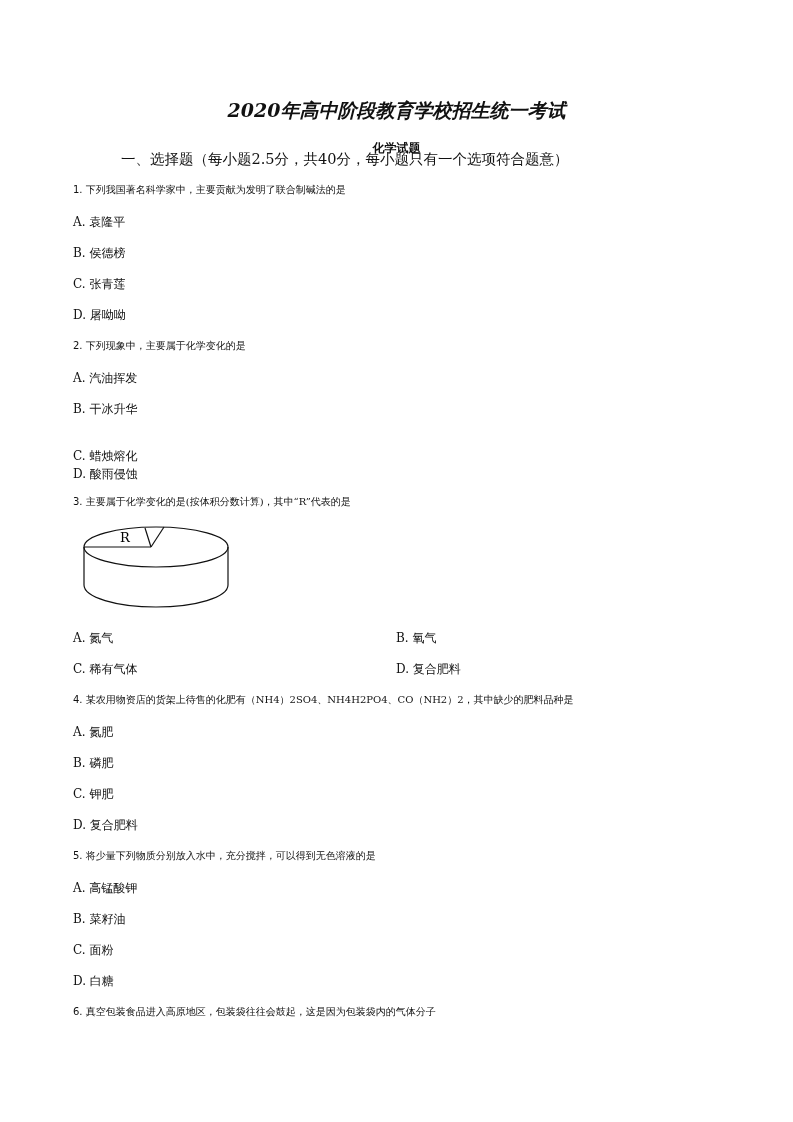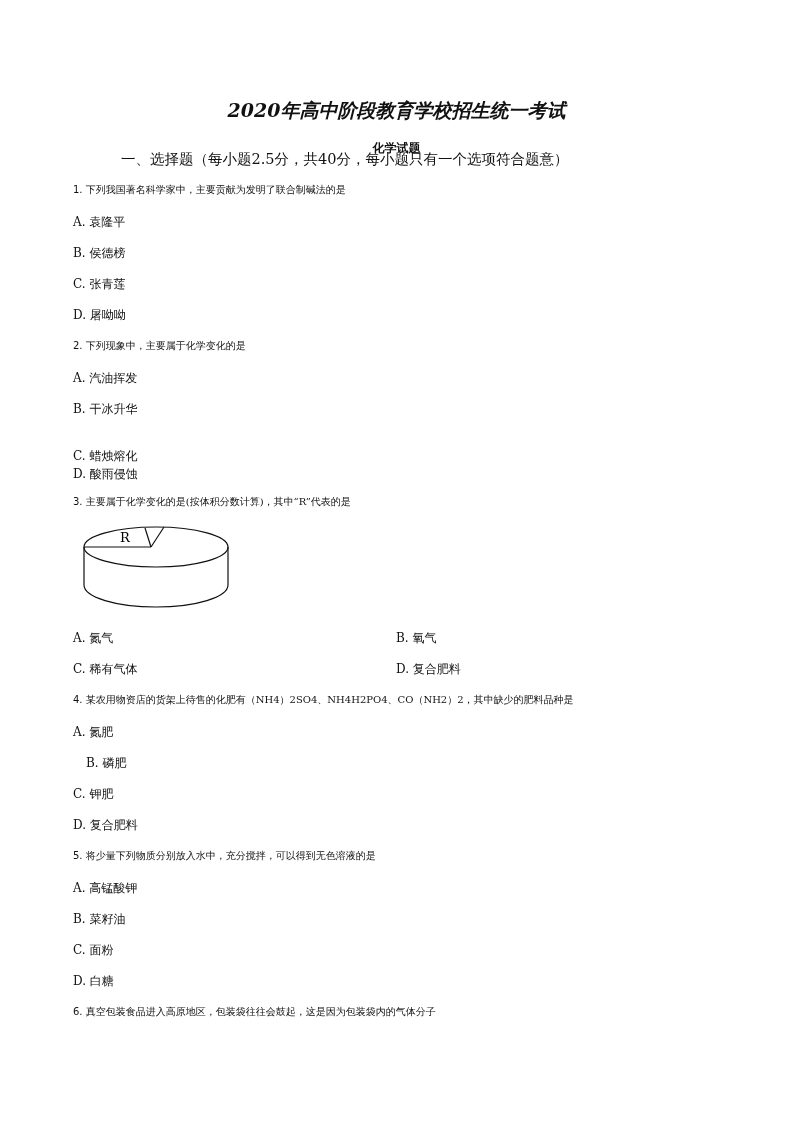--- a/index.html
+++ b/index.html
@@ -54,21 +54,21 @@
 <div class="opt" style="left:73px;top:630px">A.  氮气</div>
 <div class="opt" style="left:396px;top:630px">B.  氧气</div>
 <div class="opt" style="left:73px;top:661px">C.  稀有气体</div>
 <div class="opt" style="left:396px;top:661px">D.  复合肥料</div>
 
 <div class="line" style="top:693px">
   <span class="num">4.</span>
   <span>某农用物资店的货架上待售的化肥有（NH4）2SO4、NH4H2PO4、CO（NH2）2，其中缺少的肥料品种是</span>
 </div>
 <div class="opt" style="left:73px;top:724px">A.  氮肥</div>
-<div class="opt" style="left:86px;top:755px">B.  磷肥</div>
+<div class="opt" style="left:73px;top:755px">B.  磷肥</div>
 <div class="opt" style="left:73px;top:786px">C.  钾肥</div>
 <div class="opt" style="left:73px;top:817px">D.  复合肥料</div>
 
 <div class="line" style="top:849px">
   <span class="num">5.</span>
   <span>将少量下列物质分别放入水中，充分搅拌，可以得到无色溶液的是</span>
 </div>
 <div class="opt" style="left:73px;top:880px">A.  高锰酸钾</div>
 <div class="opt" style="left:73px;top:911px">B.  菜籽油</div>
 <div class="opt" style="left:73px;top:942px">C.  面粉</div>

